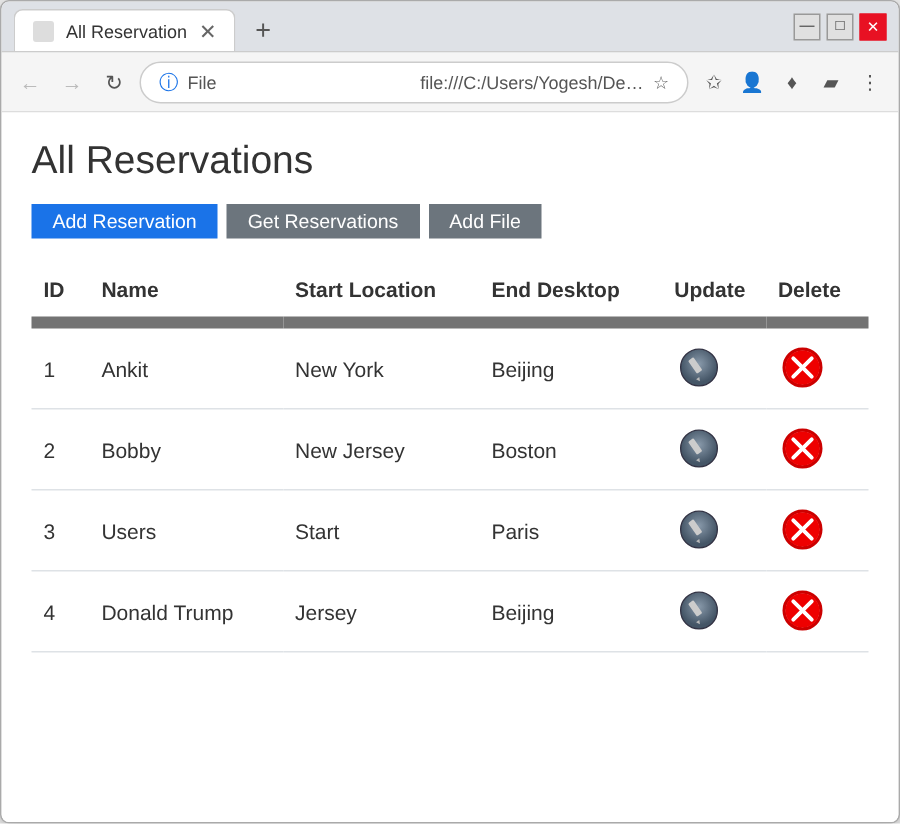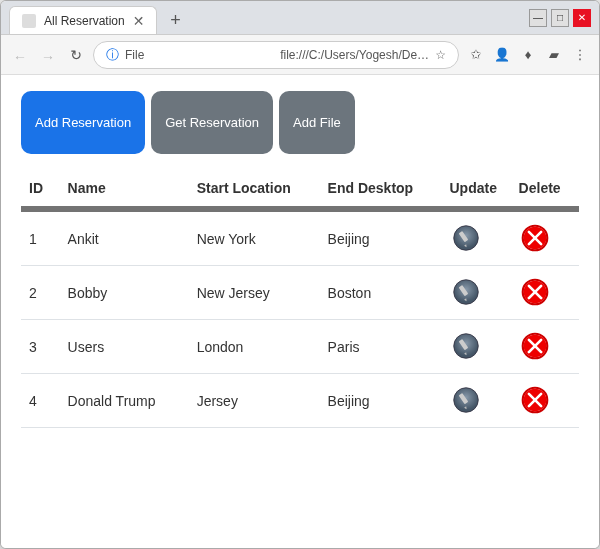--- a/index.html
+++ b/index.html
@@ -168,23 +168,23 @@
       font-weight: normal;
       color: #333;
       margin-bottom: 14px;
     }
     .btn-group {
       display: flex;
       gap: 6px;
       margin-bottom: 16px;
     }
     .btn {
-      padding: 24px 14px;
+      padding: 4px 14px;
       border: none;
-      border-radius: 10px;
+      border-radius: 0;
       font-size: 13px;
       cursor: pointer;
     }
     .btn-primary {
       background: #1a73e8;
       color: white;
     }
     .btn-secondary {
       background: #6c757d;
       color: white;
@@ -193,21 +193,21 @@
     table {
       width: 100%;
       border-collapse: collapse;
       font-size: 14px;
     }
     th {
       text-align: left;
       padding: 10px 8px;
       font-weight: bold;
       color: #333;
-      border-bottom: 6px solid #737373;
+      border-bottom: 8px solid #737373;
     }
     td {
       padding: 10px 8px;
       color: #333;
       border-bottom: 1px solid #dee2e6;
       vertical-align: middle;
     }
     .col-id { width: 40px; }
     .col-name { width: 140px; }
     .col-start { width: 140px; }
@@ -275,24 +275,25 @@
     <div class="toolbar-icons">
       <div class="toolbar-icon">✩</div>
       <div class="toolbar-icon">👤</div>
       <div class="toolbar-icon">♦</div>
       <div class="toolbar-icon">▰</div>
       <div class="toolbar-icon">⋮</div>
     </div>
   </div>
 
   <div class="page-content">
+    <h1 class="page-title">All Reservations</h1>
 
     <div class="btn-group">
       <button class="btn btn-primary">Add Reservation</button>
-      <button class="btn btn-secondary">Get Reservation</button>
+      <button class="btn btn-secondary">Get Reservations</button>
       <button class="btn btn-secondary">Add File</button>
     </div>
 
     <table>
       <thead>
         <tr>
           <th class="col-id">ID</th>
           <th class="col-name">Name</th>
           <th class="col-start">Start Location</th>
           <th class="col-end">End Desktop</th>
@@ -355,21 +356,21 @@
     <circle cx="16" cy="16" r="14" fill="white" stroke="#cc0000" stroke-width="2.5"></circle>
     <circle cx="16" cy="16" r="13" fill="#ee0000"></circle>
     <line x1="9" y1="9" x2="23" y2="23" stroke="white" stroke-width="3" stroke-linecap="round"></line>
     <line x1="23" y1="9" x2="9" y2="23" stroke="white" stroke-width="3" stroke-linecap="round"></line>
   </svg>
               </div></td>
           </tr>
           <tr>
             <td>3</td>
             <td>Users</td>
-            <td>London</td>
+            <td>Start</td>
             <td>Paris</td>
             <td><div class="update-icon">
                 <svg viewBox="0 0 32 32" xmlns="http://www.w3.org/2000/svg">
     <defs>
       <radialGradient id="bg2" cx="50%" cy="40%" r="50%">
         <stop offset="0%" stop-color="#8899aa"></stop>
         <stop offset="100%" stop-color="#445566"></stop>
       </radialGradient>
     </defs>
     <circle cx="16" cy="16" r="14" fill="url(#bg2)" stroke="#334" stroke-width="1"></circle>

